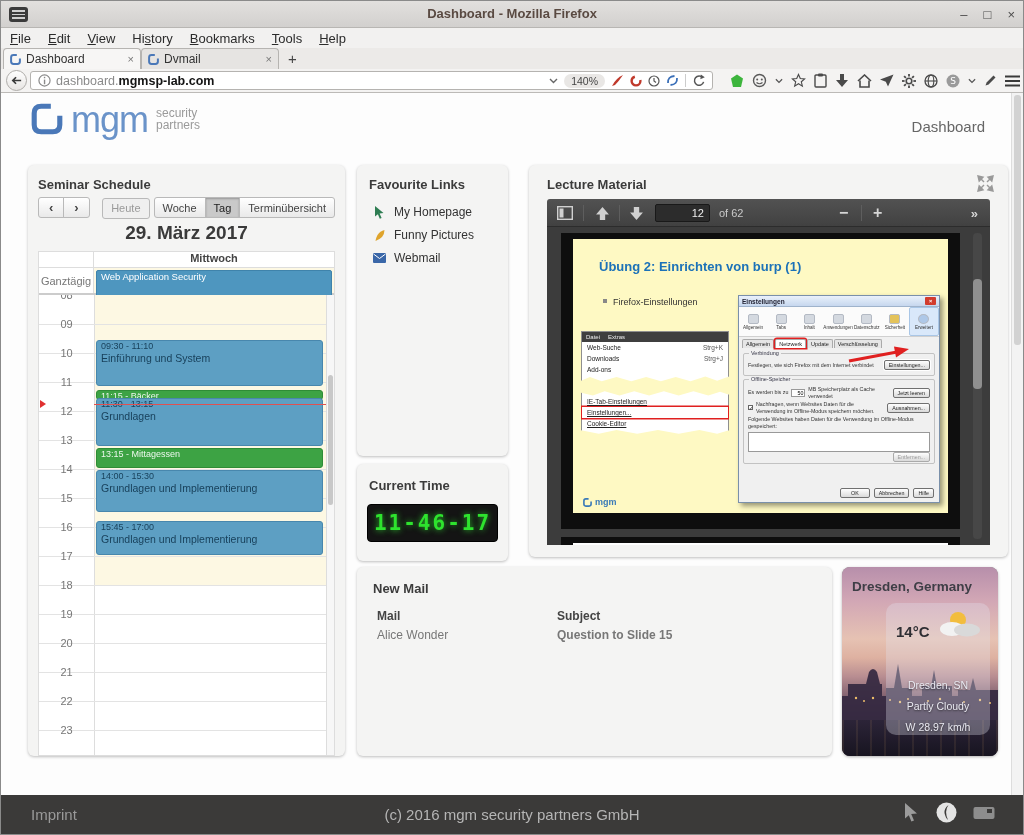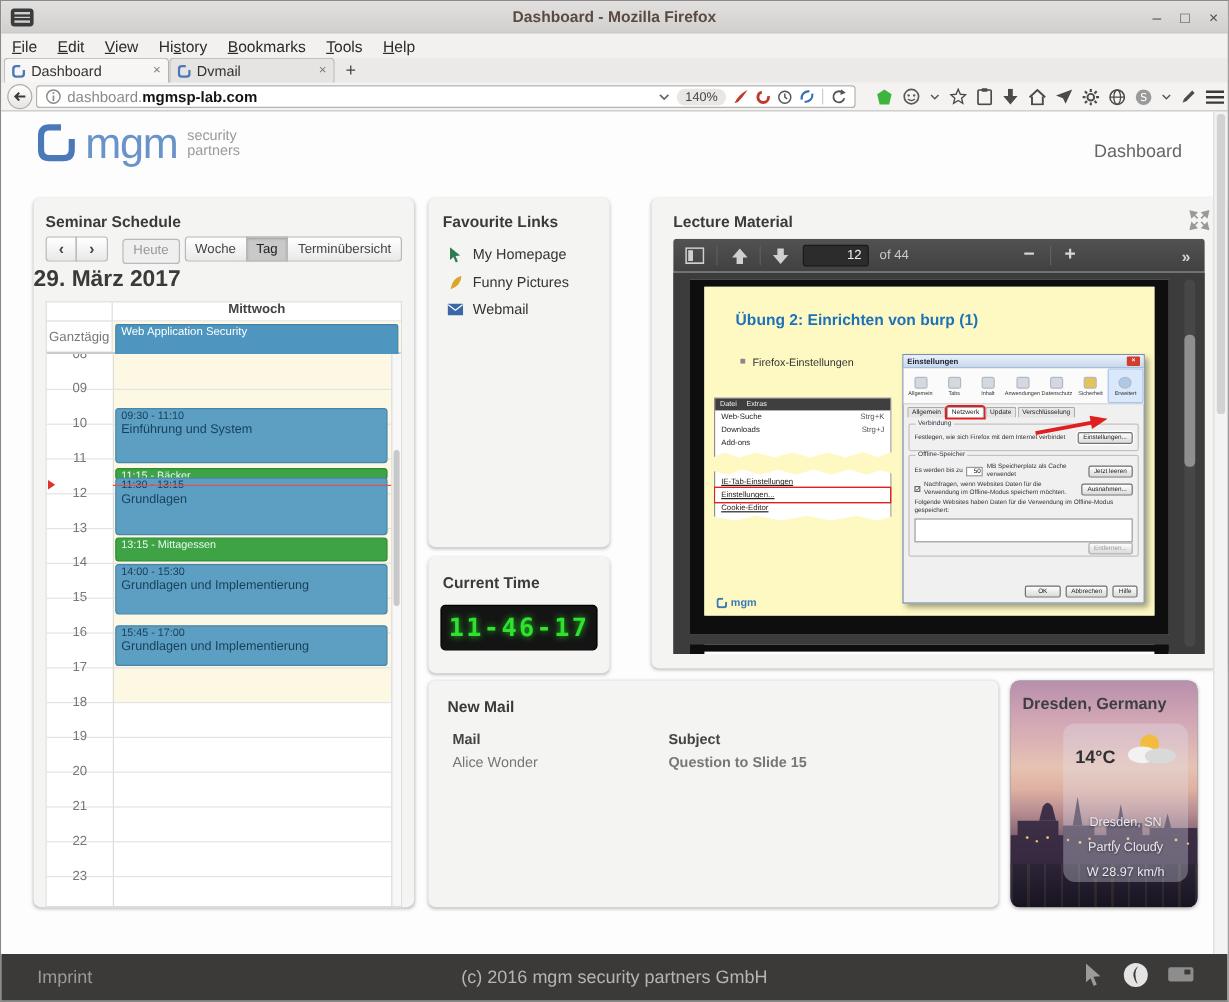--- a/index.html
+++ b/index.html
@@ -69,21 +69,21 @@
     border:1px solid #b9b9b9; background:linear-gradient(#fff,#e9e9e9); font-size:11px; color:#444; }
   .btn-group { display:inline-flex; }
   .btn-group .fcbtn { margin-left:-1px; }
   .btn-group .fcbtn:first-child { margin-left:0; border-radius:3px 0 0 3px; }
   .btn-group .fcbtn:last-child { border-radius:0 3px 3px 0; }
   .fcbtn.single { border-radius:3px; }
   .fcbtn.disabled { color:#999; background:#efefef; }
   .fcbtn.arrow { font-size:13px; font-weight:bold; padding:0 10px; }
   .fcbtn.active { background:#c9c9c9; color:#222; box-shadow:inset 0 1px 2px rgba(0,0,0,0.25); }
   .view-switcher { position:absolute; right:0; top:0; }
-  .sem-date { position:absolute; top:57px; left:0; right:0; font-size:19px; font-weight:bold; color:#3a3a3a; }
+  .sem-date { position:absolute; top:57px; left:0; right:0; text-align:center; font-size:19px; font-weight:bold; color:#3a3a3a; }
   .sem-table { position:absolute; left:10px; top:86px; width:297px; background:#fff; border:1px solid #ddd; }
   .sem-thead { display:flex; height:16px; border-bottom:1px solid #ddd; }
   .axis-w { width:55px; border-right:1px solid #ddd; font-size:11px; color:#777; text-align:center; }
   .day-head { flex:1; text-align:center; font-size:11px; font-weight:bold; color:#444; }
   .sem-allday { display:flex; height:27px; border-bottom:2px solid #ccc; }
   .allday-label { display:flex; align-items:center; justify-content:center; }
   .allday-area { flex:1; position:relative; background:#fdf8e3; }
   .allday-event { position:absolute; left:2px; right:2px; top:2px; height:30px; background:#4e96bf;
     border:1px solid #3f83ab; border-radius:2px; color:#fff; font-size:9.5px; line-height:11px; padding-left:4px; overflow:hidden; }
   .sem-grid { position:relative; height:460px; overflow:hidden; background:#fff; }
@@ -112,21 +112,21 @@
 
   
   #clock { left:356px; top:371px; width:151px; height:97px; }
   #clock .card-title { position:absolute; left:12px; top:14px; }
   .clock-panel { position:absolute; left:10px; right:10px; top:40px; height:38px; background:#141414;
     border:1px solid #000; border-radius:4px; display:flex; align-items:center; justify-content:center; }
   .clock-digits { font-family:"DejaVu Sans Mono", monospace; font-weight:bold; font-size:21px; letter-spacing:2px;
     color:#2ee32e; text-shadow:0 0 6px rgba(46,227,46,0.85); }
 
   
-  #lecture { left:542px; top:72px; width:479px; height:392px; }
+  #lecture { left:528px; top:72px; width:479px; height:392px; }
   #lecture .card-title { position:absolute; left:18px; top:12px; }
   .expand-ico { position:absolute; right:14px; top:10px; }
   .pdf-toolbar { position:absolute; left:18px; right:18px; top:34px; height:28px;
     background:linear-gradient(#525252,#414141); border-radius:3px 3px 0 0; border-bottom:1px solid #2c2c2c; }
   .pdf-toolbar > * { position:absolute; top:0; height:28px; display:flex; align-items:center; }
   .pt-div { width:1px; height:16px; background:#5e5e5e; top:6px !important; }
   .page-box { left:108px; width:55px; top:5px !important; height:18px; background:#2c2c2c; border:1px solid #191919;
     border-radius:2px; color:#eee; font-size:11px; justify-content:flex-end; padding-right:5px; }
   .of-label { left:172px; color:#c9c9c9; font-size:11px; }
   .pdf-zoom { color:#d6d6d6; font-size:16px; font-weight:bold; }
@@ -569,21 +569,21 @@
               <polygon points="7,1 13,8 9.5,8 9.5,13 4.5,13 4.5,8 1,8" fill="#d0d0d0"></polygon>
             </svg>
           </span>
         <span class="pt-div" style="left:72px;"></span>
         <span style="left:82px;">
             <svg width="15" height="15" viewBox="0 0 14 14">
               <polygon points="7,13 13,6 9.5,6 9.5,1 4.5,1 4.5,6 1,6" fill="#d0d0d0"></polygon>
             </svg>
           </span>
         <span class="page-box">12</span>
-        <span class="of-label">of 44</span>
+        <span class="of-label">of 62</span>
         <span class="pdf-zoom" style="left:292px;">−</span>
         <span class="pt-div" style="left:314px;"></span>
         <span class="pdf-zoom" style="left:326px;">+</span>
         <span class="pdf-chevrons">»</span>
       </div>
       <div class="pdf-body">
         <div class="pdf-page">
           <div class="pdf-page-inner">
             <div class="slide-title">Übung 2: Einrichten von burp (1)</div>
             <div class="slide-bullet">Firefox-Einstellungen</div>

